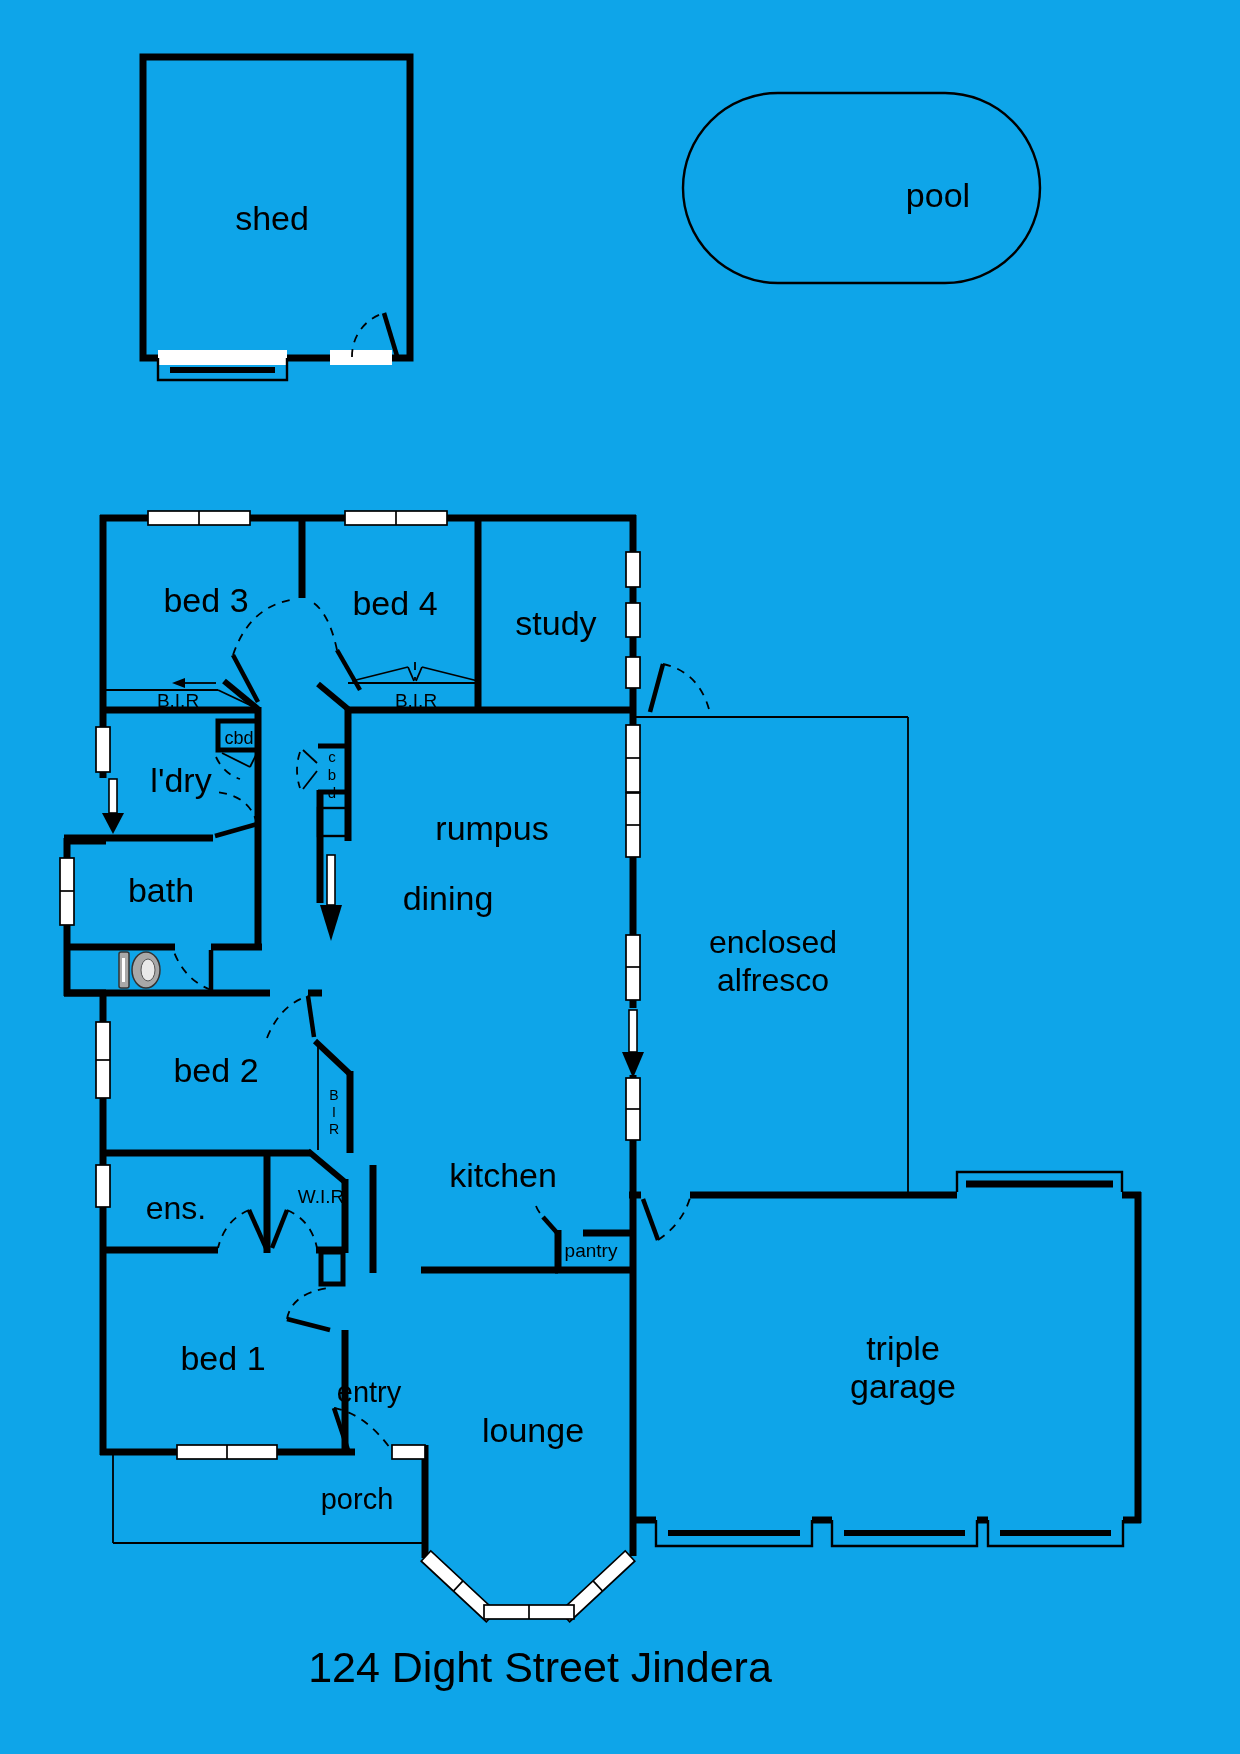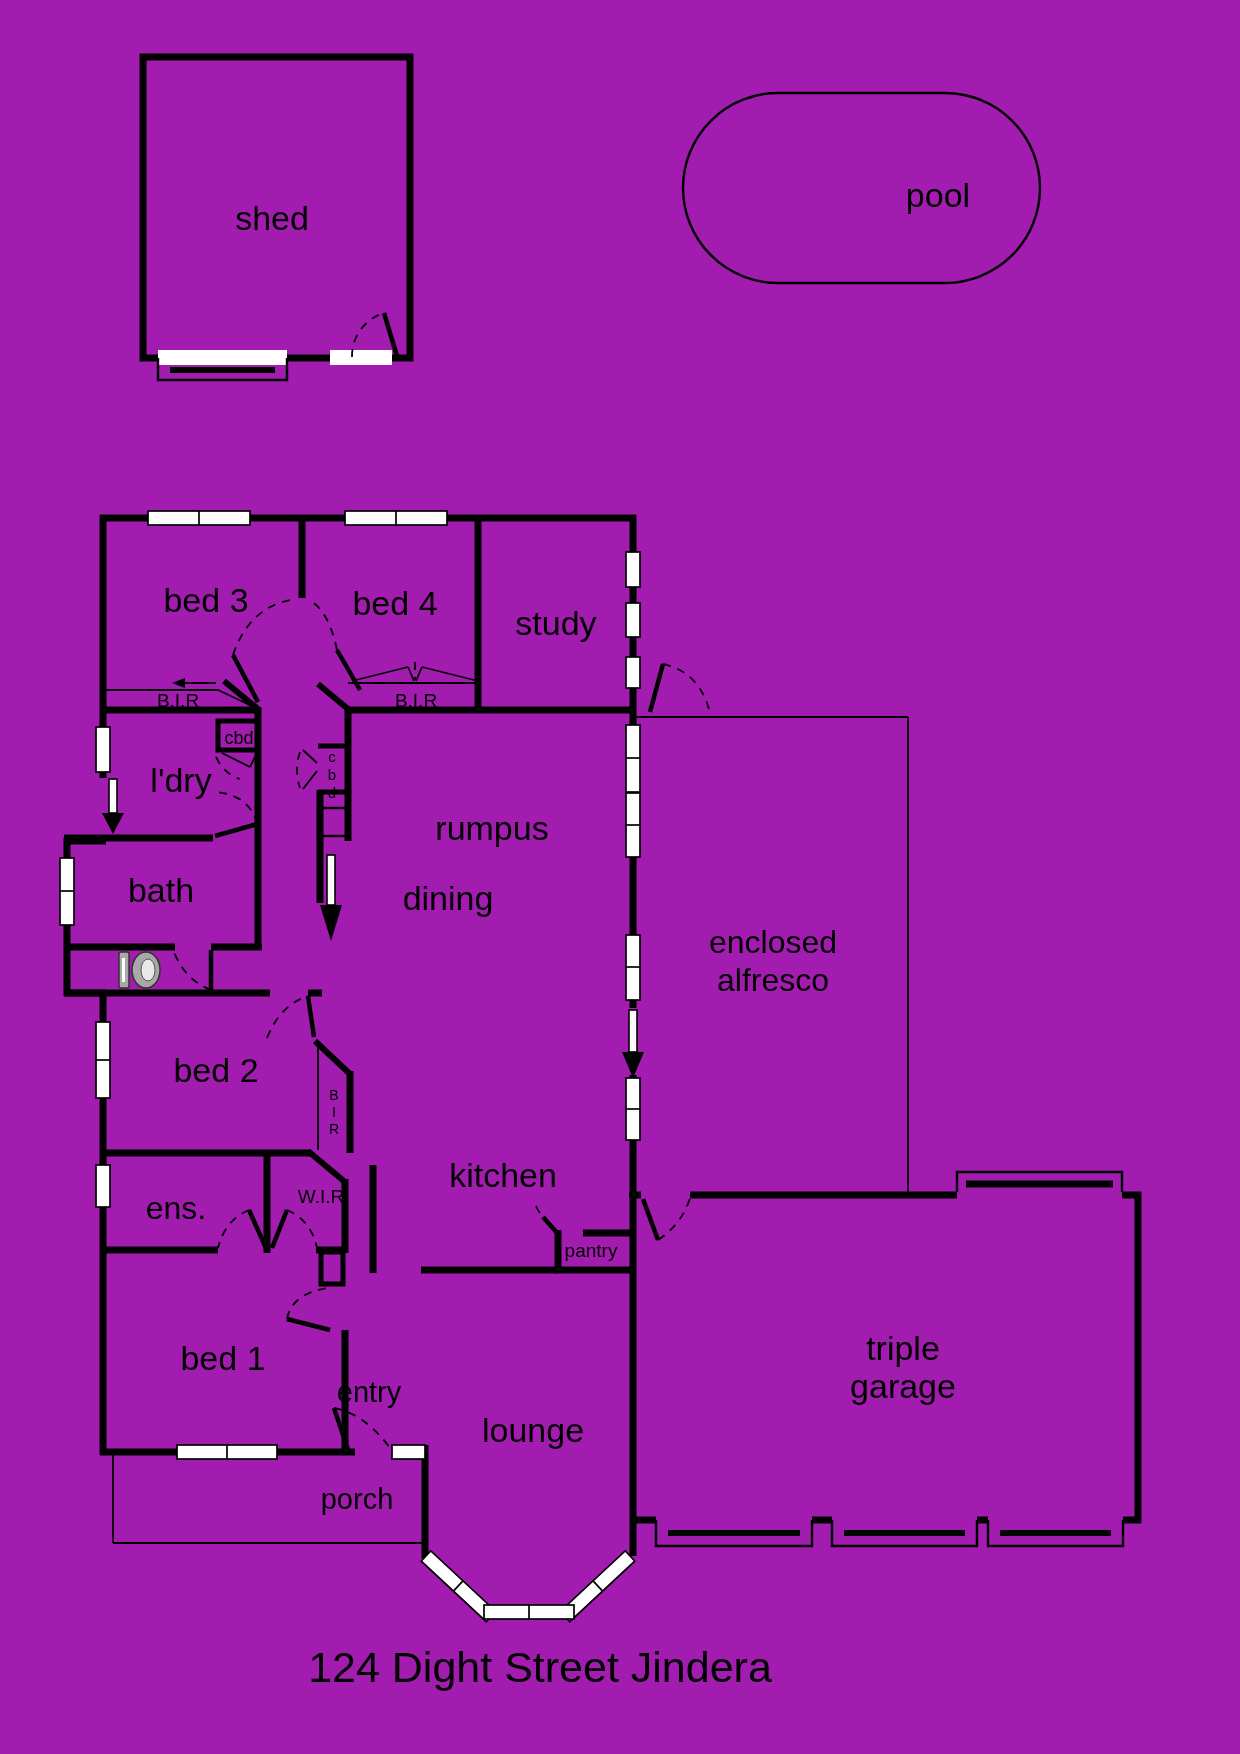--- a/index.html
+++ b/index.html
@@ -1,16 +1,16 @@
 <!DOCTYPE html>
 <html><head>
 <meta charset="utf-8">
 <style>
   html,body{margin:0;padding:0;background:#fff;}
-  .page{width:1240px;height:1754px;background:#a21caf;position:relative;overflow:hidden;}
+  .page{width:1240px;height:1754px;background:#0ea5e9;position:relative;overflow:hidden;}
   svg{display:block}
   .w{stroke:#000;stroke-width:7;fill:none;stroke-linecap:butt}
   .w6{stroke:#000;stroke-width:6;fill:none}
   .w5{stroke:#000;stroke-width:5;fill:none}
   .t{stroke:#000;stroke-width:1.8;fill:none}
   .t2{stroke:#000;stroke-width:2.4;fill:none}
   .win{fill:#fff;stroke:#000;stroke-width:1.7}
   .winl{stroke:#000;stroke-width:1.7}
   .door{stroke:#000;stroke-width:4.5;fill:none}
   .arc{stroke:#000;stroke-width:1.8;fill:none;stroke-dasharray:8 7}

